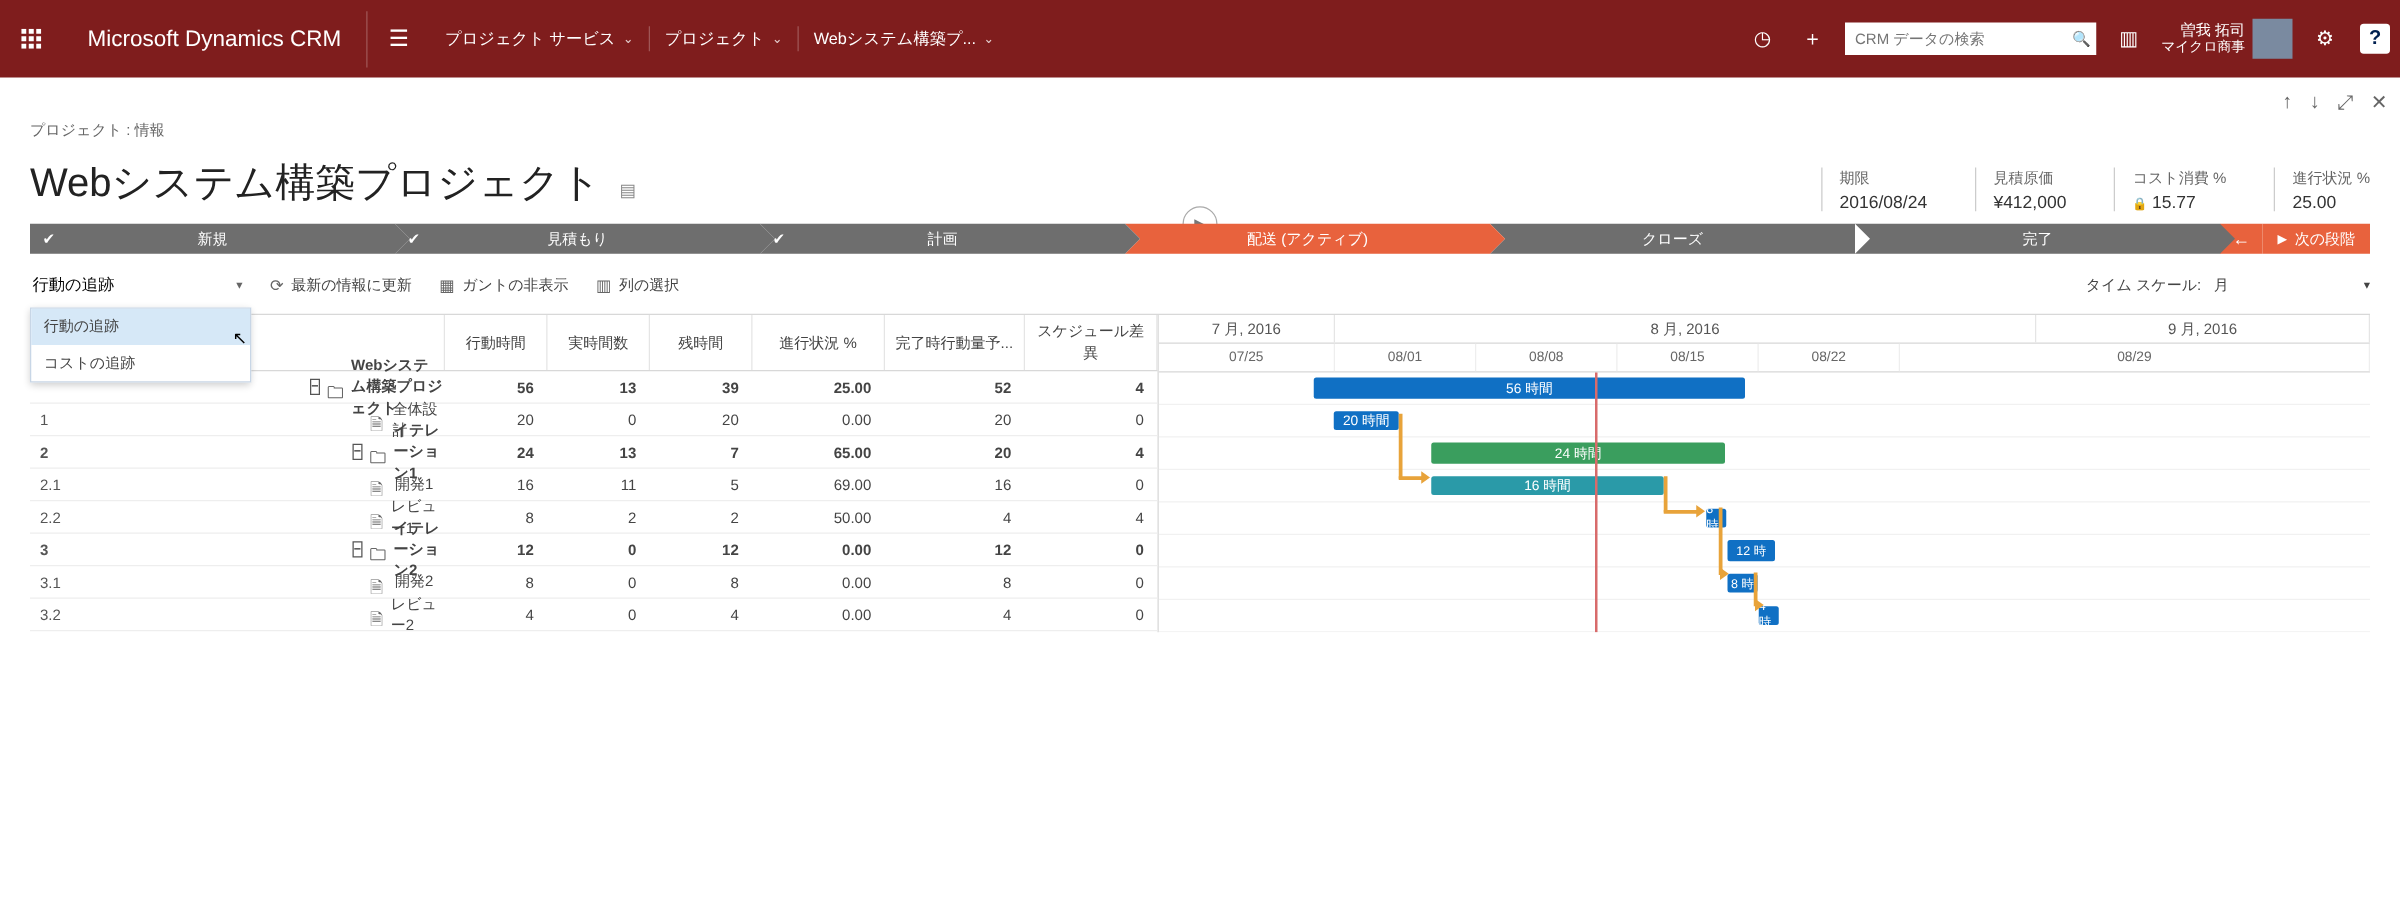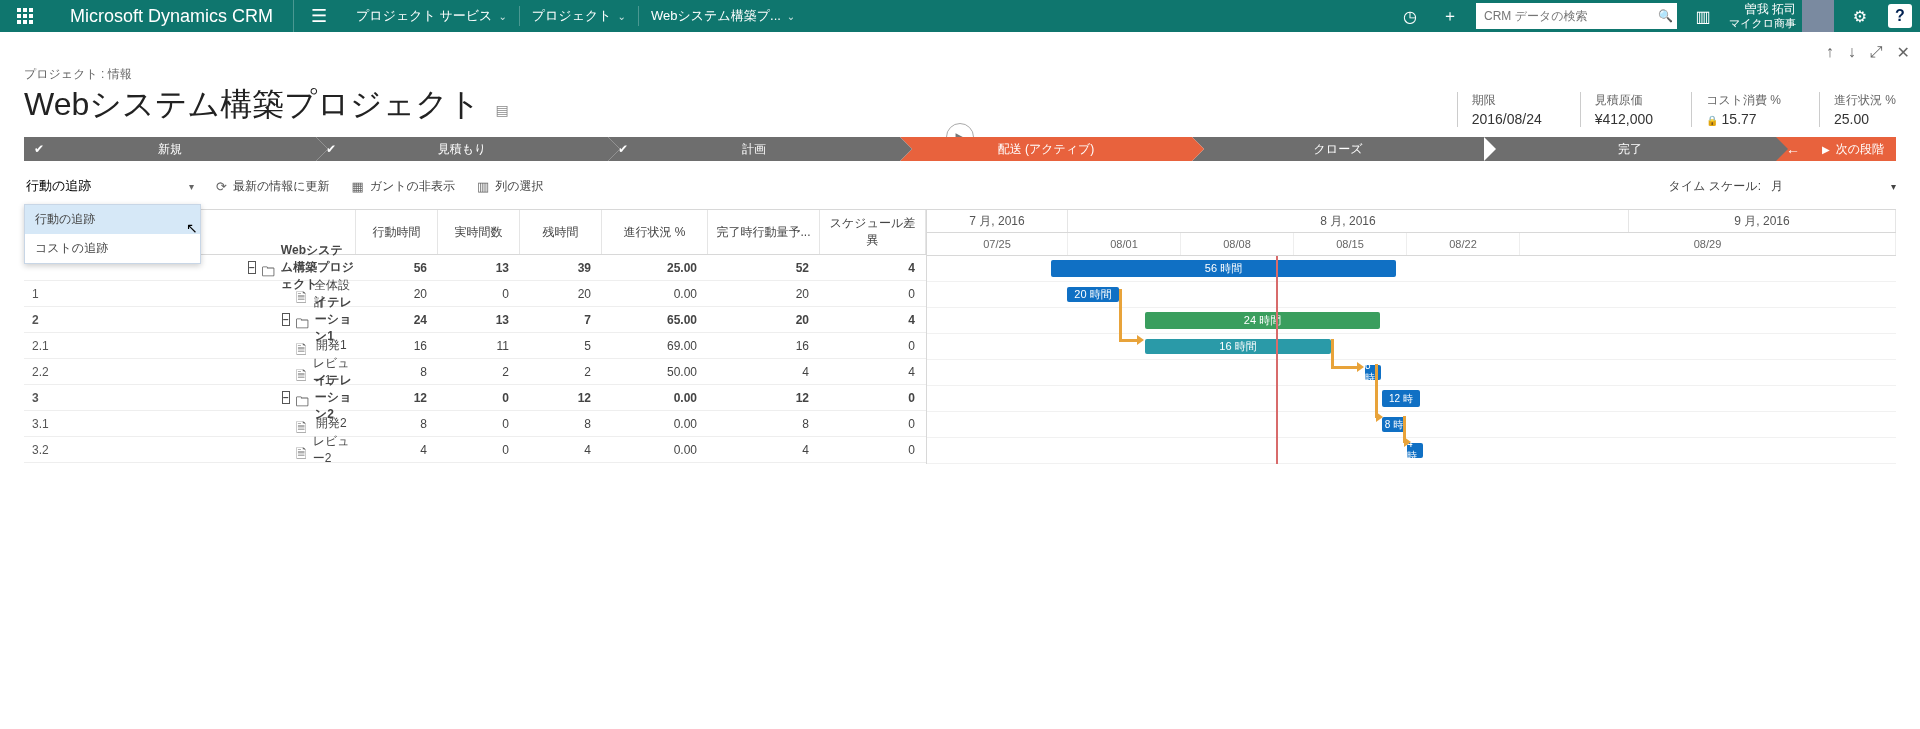--- a/index.html
+++ b/index.html
@@ -1,38 +1,38 @@
 <!DOCTYPE html>
 <html><head>
 <meta charset="utf-8">
 <style>
 html,body{margin:0;padding:0;font-family:"Segoe UI","Meiryo",sans-serif;font-size:12px;color:#444;background:#fff;width:1920px;overflow:hidden}
 
-.nav{background:#0f766e;color:#fff;height:32px;display:flex;align-items:center}
+.nav{background:#7f1d1d;color:#fff;height:62px;display:flex;align-items:center}
 .nav .waffle{width:50px;height:45px;display:flex;align-items:center;justify-content:center;cursor:pointer;font-size:18px}
 .nav .brand{font-size:18px;padding:0 20px;border-right:1px solid rgba(255,255,255,.25);height:45px;display:flex;align-items:center}
 .nav .burger{width:50px;text-align:center;font-size:18px;cursor:pointer}
 .nav .crumb{padding:0 12px;display:flex;align-items:center;height:45px;cursor:pointer;font-size:13px}
 .nav .chev{font-size:10px;opacity:.8;margin-left:6px}
 .nav .sep{width:1px;height:20px;background:rgba(255,255,255,.25)}
 .nav .spacer{flex:1}
 .nav .ico{width:40px;height:45px;display:flex;align-items:center;justify-content:center;cursor:pointer;font-size:16px}
 .nav .searchbox{background:#fff;display:flex;align-items:center;height:26px;padding:0 4px;margin:0 6px}
 .nav .searchbox input{border:0;outline:0;width:170px;font-size:12px;color:#888;padding:0 4px}
 .nav .user{display:flex;align-items:center;padding:0 6px;line-height:1.2}
 .nav .user .lines{text-align:right;font-size:11px;margin-right:6px}
 .nav .user .lines .n{font-size:12px}
 .nav .avatar{width:32px;height:32px;background:#7a8aa0}
 .icoq{background:#fff;color:#002050;border-radius:3px;width:24px;height:24px;display:flex;align-items:center;justify-content:center;font-weight:bold;font-size:16px}
 
 .subbar{display:flex;justify-content:flex-end;align-items:center;height:28px;margin:6px 10px 0 0;color:#666;gap:14px}
 .subbar span{cursor:pointer;font-size:16px}
 
 .rec{display:flex;align-items:flex-end;margin:0 24px 6px 24px}
-.rec .left .bc{font-size:12px;color:#666;margin-bottom:0}
+.rec .left .bc{font-size:12px;color:#666;margin-bottom:12px}
 .rec .left .title{font-size:32px;font-weight:300;color:#222}
 .rec .left .title-ico{font-size:14px;margin-left:6px;color:#888;cursor:pointer}
 .rec .metrics{margin-left:auto;display:flex;gap:38px}
 .rec .metric{border-left:1px solid #ccc;padding-left:14px}
 .rec .metric .lbl{font-size:12px;color:#666}
 .rec .metric .val{font-size:14px;color:#333;margin-top:2px}
 .rec .metric .lock{font-size:10px;margin-right:3px;color:#888}
 
 .procwrap{position:relative;margin:10px 24px 0 24px}
 .pbtn{position:absolute;left:50%;top:-14px;transform:translateX(-50%);width:26px;height:26px;border:1px solid #aaa;border-radius:50%;background:#fff;display:flex;align-items:center;justify-content:center;color:#777;font-size:12px;cursor:pointer}

